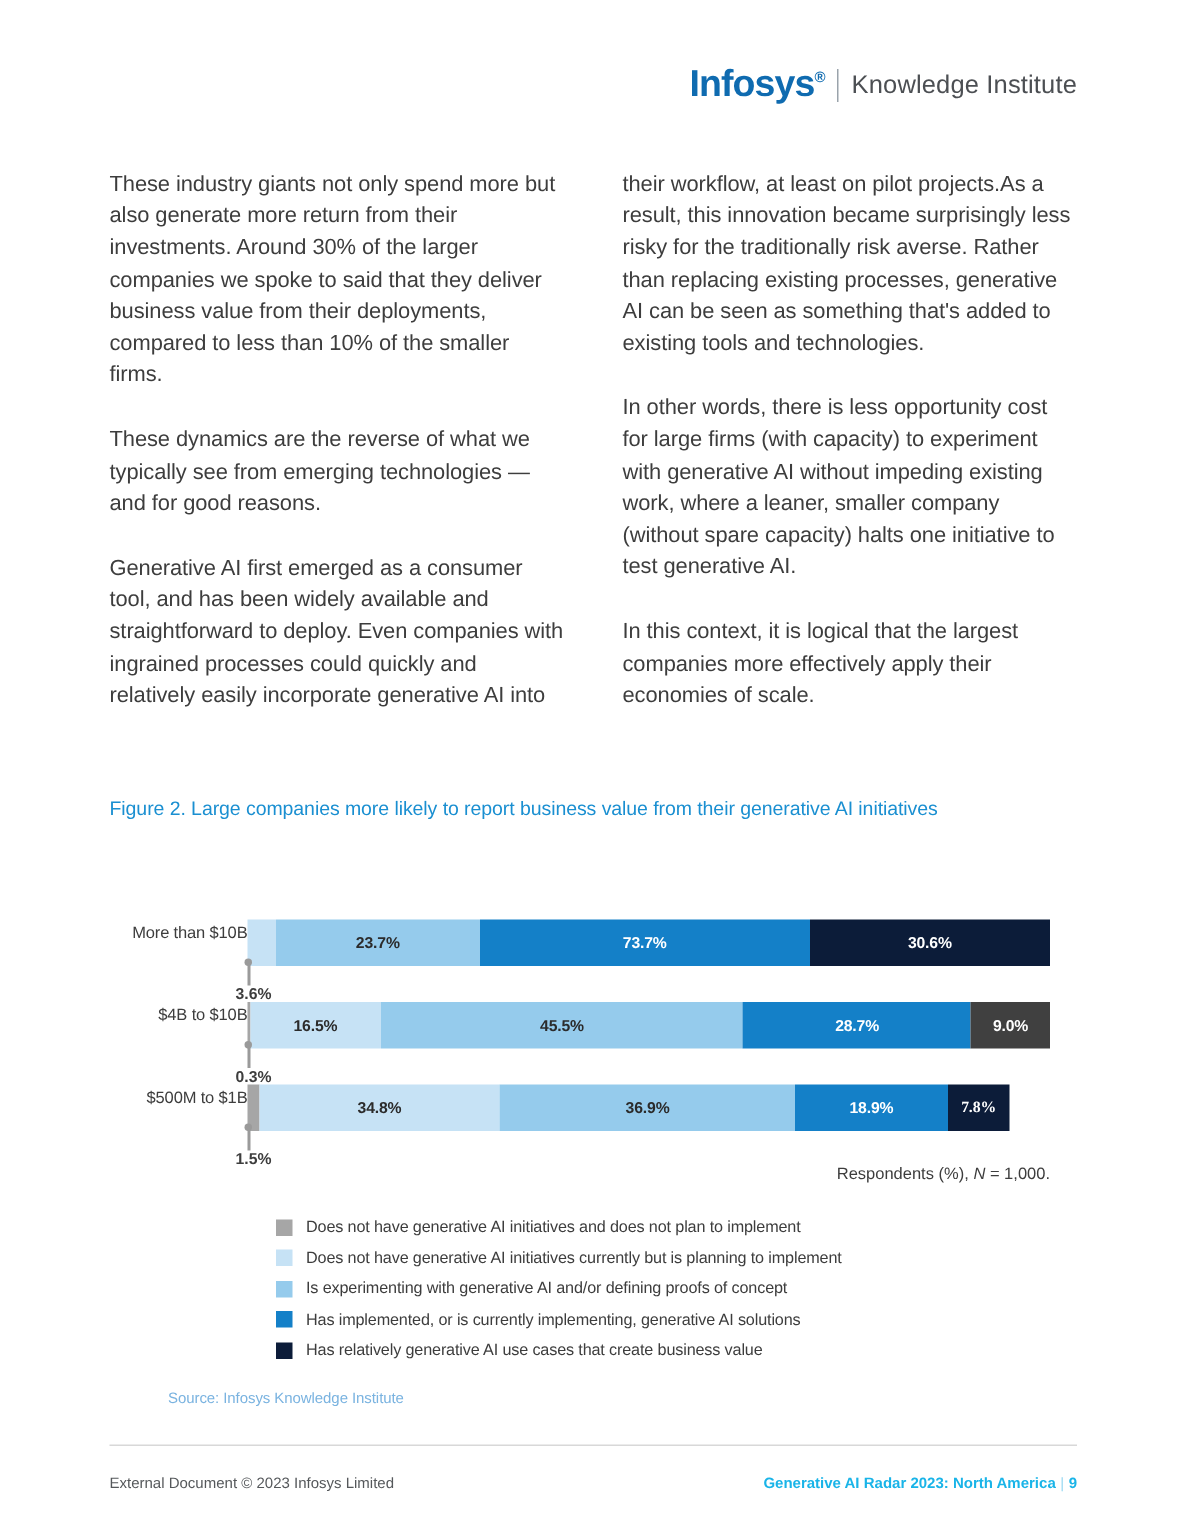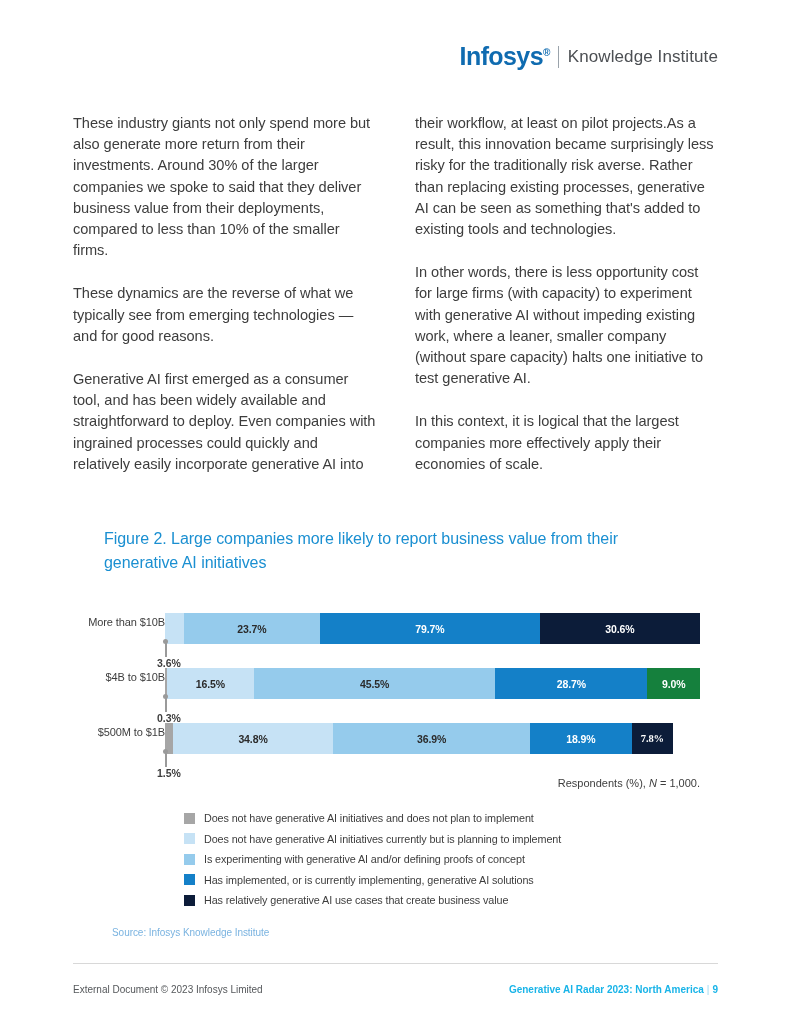--- a/index.html
+++ b/index.html
@@ -31,21 +31,21 @@
     margin:0 0 22px 0;
     font-size:14.6px;
     line-height:21.2px;
     color:#3d3d3d;
     letter-spacing:-0.05px;
   }
 
   
   .fig-title {
     position:absolute; left:73px; top:527px; width:580px;
-    color:#1a8fd1; font-size:16px; line-height:24px; letter-spacing:-0.05px;margin-left:31px;
+    color:#1a8fd1; font-size:13px; line-height:24px; letter-spacing:-0.05px;
   }
 
   .chart { position:absolute; left:73px; top:600px; width:650px; }
 
   .row { position:relative; height:55px; }
   .row-label {
     position:absolute; left:0; top:16px; width:92px; text-align:right;
     font-size:11px; color:#3d3d3d; letter-spacing:-0.1px;
   }
   .bar {
@@ -113,21 +113,21 @@
 <div class="chart">
   <div id="rows">
       <div class="row">
         <div class="row-label">More than $10B</div>
         <div class="bar">
           <div class="seg" style="width: 19.26px; background: rgb(198, 226, 245);"></div>
           <div class="seg" style="width: 139px; background: rgb(149, 203, 236);">
             <span style="color: rgb(43, 43, 43);">23.7%</span>
           </div>
           <div class="seg" style="width: 224.7px; background: rgb(20, 128, 200);">
-            <span style="color: rgb(255, 255, 255);">79.7%</span>
+            <span style="color: rgb(255, 255, 255);">73.7%</span>
           </div>
           <div class="seg" style="width: 163.71px; background: rgb(12, 28, 57);">
             <span style="color: rgb(255, 255, 255);">30.6%</span>
           </div>
         </div>
         <div class="callout" style="top: 41px;">
           <div class="dot"></div>
           <div class="stem"></div>
           <div class="cval">3.6%</div>
         </div>
@@ -138,21 +138,21 @@
           <div class="seg" style="width: 1.605px; background: rgb(166, 166, 166);"></div>
           <div class="seg" style="width: 88.275px; background: rgb(198, 226, 245);">
             <span style="color: rgb(43, 43, 43);">16.5%</span>
           </div>
           <div class="seg" style="width: 243.425px; background: rgb(149, 203, 236);">
             <span style="color: rgb(43, 43, 43);">45.5%</span>
           </div>
           <div class="seg" style="width: 153.545px; background: rgb(20, 128, 200);">
             <span style="color: rgb(255, 255, 255);">28.7%</span>
           </div>
-          <div class="seg" style="width: 53px; background: #15803d;">
+          <div class="seg" style="width: 53px; background: #404040;">
             <span style="color: rgb(255, 255, 255);">9.0%</span>
           </div>
         </div>
         <div class="callout" style="top: 41px;">
           <div class="dot"></div>
           <div class="stem"></div>
           <div class="cval">0.3%</div>
         </div>
       </div>
       <div class="row">

